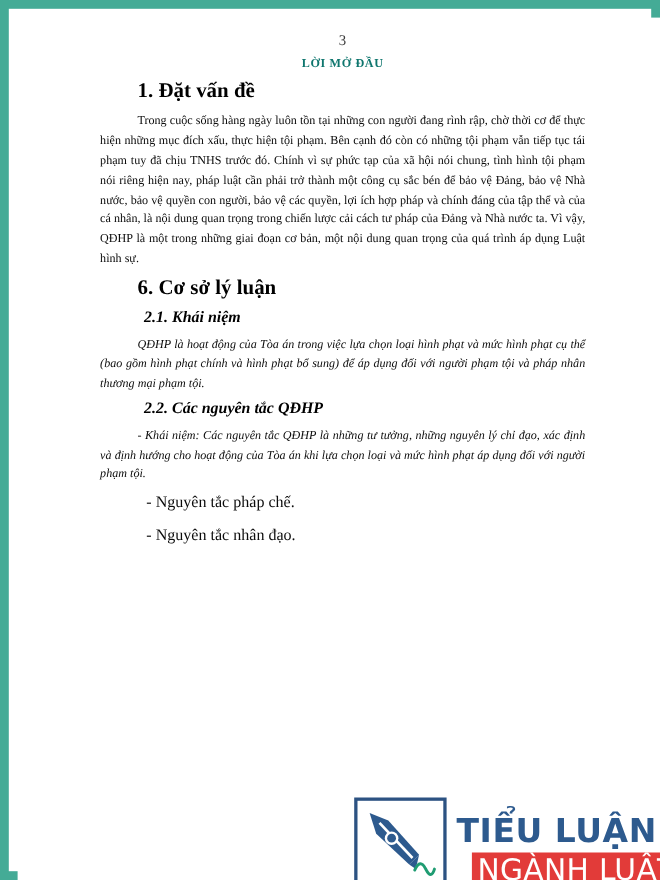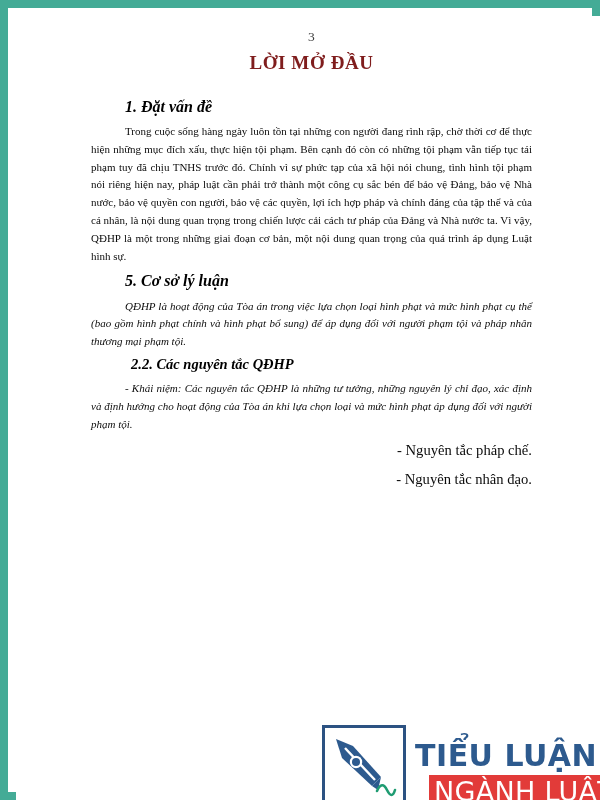--- a/index.html
+++ b/index.html
@@ -49,35 +49,34 @@
     font-size: 13.5px;
     color: #3a3a3a;
     line-height: 1.1;
     margin: 0 0 7px 0;
     letter-spacing: 0.2px;
   }
 
   .doc-title {
     text-align: center;
     font-weight: bold;
+    font-size: 11px;
+    letter-spacing: 0.6px;
+    color: #0f766e;
+    margin: 0 0 8px 0;
+    line-height: 1.15;
+  }
+
+  .h1 {
+    font-weight: bold;
     font-size: 19px;
-    letter-spacing: 0.6px;
-    color: #7f1d1d;
-    margin: 0 0 23px 0;
-    line-height: 1.15;
-  }
-
-  .h1 {
-    font-weight: bold;
-    font-size: 16px;
     color: #000;
     margin: 0 0 7px 0;
     padding-left: 34px;
     line-height: 1.2;
-    font-style: italic;
   }
 
   .h2 {
     font-weight: bold;
     font-style: italic;
     font-size: 14.5px;
     color: #000;
     margin: 0 0 7px 0;
     padding-left: 40px;
     line-height: 1.2;
@@ -93,21 +92,21 @@
     text-indent: 34px;
     hyphens: none;
   }
 
   .bullet {
     font-size: 14.6px;
     color: #0b0b0b;
     line-height: 1.62;
     margin: 0 0 6px 0;
     padding-left: 42px;
-    text-align: right;
+    text-align: left;
   }
 
   .para.tight { margin-bottom: 5px; font-style: italic; }
 
   
   #logo {
     position: absolute;
     left: 322px;
     top: 717px;
     width: 278px;
@@ -174,22 +173,23 @@
     <div id="doc">
 
       <div class="page-number">3</div>
 
       <h1 class="doc-title">LỜI MỞ ĐẦU</h1>
 
       <h2 class="h1">1. Đặt vấn đề</h2>
 
       <p class="para">Trong cuộc sống hàng ngày luôn tồn tại những con người đang rình rập, chờ thời cơ để thực hiện những mục đích xấu, thực hiện tội phạm. Bên cạnh đó còn có những tội phạm vẫn tiếp tục tái phạm tuy đã chịu TNHS trước đó. Chính vì sự phức tạp của xã hội nói chung, tình hình tội phạm nói riêng hiện nay, pháp luật cần phải trở thành một công cụ sắc bén để bảo vệ Đảng, bảo vệ Nhà nước, bảo vệ quyền con người, bảo vệ các quyền, lợi ích hợp pháp và chính đáng của tập thể và của cá nhân, là nội dung quan trọng trong chiến lược cải cách tư pháp của Đảng và Nhà nước ta. Vì vậy, QĐHP là một trong những giai đoạn cơ bản, một nội dung quan trọng của quá trình áp dụng Luật hình sự.</p>
 
-      <h2 class="h1">5. Cơ sở lý luận</h2>
-
+      <h2 class="h1">6. Cơ sở lý luận</h2>
+
+      <h3 class="h2">2.1. Khái niệm</h3>
 
       <p class="para tight">QĐHP là hoạt động của Tòa án trong việc lựa chọn loại hình phạt và mức hình phạt cụ thể (bao gồm hình phạt chính và hình phạt bổ sung) để áp dụng đối với người phạm tội và pháp nhân thương mại phạm tội.</p>
 
       <h3 class="h2">2.2. Các nguyên tắc QĐHP</h3>
 
       <p class="para tight">- Khái niệm: Các nguyên tắc QĐHP là những tư tưởng, những nguyên lý chỉ đạo, xác định và định hướng cho hoạt động của Tòa án khi lựa chọn loại và mức hình phạt áp dụng đối với người phạm tội.</p>
 
       <p class="bullet">- Nguyên tắc pháp chế.</p>
 
       <p class="bullet">- Nguyên tắc nhân đạo.</p>

